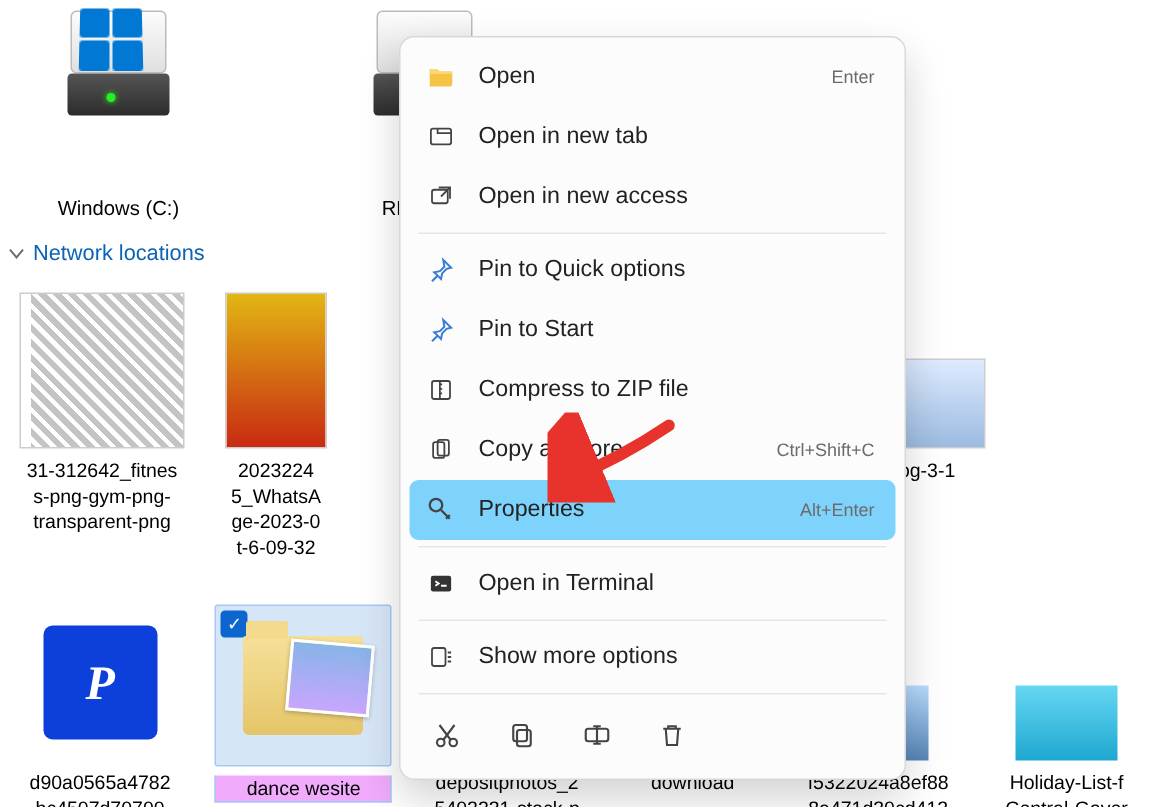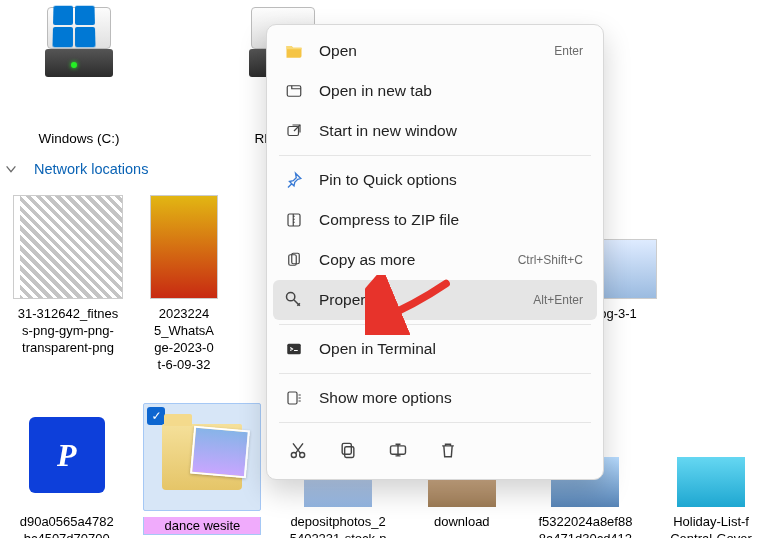--- a/index.html
+++ b/index.html
@@ -59,21 +59,21 @@
   .drive-label {
     margin-top: 54px;
     text-align:center;
     font-size: 13.5px;
     color:#000;
   }
 
   
   .net-loc {
     padding: 10px 10px 10px 4px;
-    display:flex; align-items:center; gap:16px;
+    display:flex; align-items:center; gap:4px;
     color:#0a63b5; font-size:14.5px;
   }
   .net-loc .chev { font-size:12px; color:#666;}
 
   
   .thumb-row {
     display:flex;
     gap: 18px;
     padding: 8px 8px 0 8px;
     align-items:flex-start;
@@ -167,21 +167,21 @@
   }
   .ctx-item {
     height:40px;
     display:flex; align-items:center;
     border-radius:6px;
     padding:0 14px 0 10px;
     font-size:15.5px;
     color:#222;
     position:relative;
   }
-  .ctx-item.hover { background:#e5e5e5; }
+  .ctx-item.hover { background:#7dd3fc; }
   .ctx-item .ic {
     width:22px; height:22px; flex:0 0 22px;
     margin-right:14px;
     display:flex; align-items:center; justify-content:center;
   }
   .ctx-item .shortcut {
     margin-left:auto; color:#6b6b6b; font-size:12px;
   }
   .ctx-sep {
     height:1px; background:#e5e5e5; margin:4px 6px;
@@ -346,34 +346,42 @@
   </div>
 
   <div class="ctx-item">
     <span class="ic">
       <svg width="18" height="18" viewBox="0 0 24 24" fill="none" stroke="#444" stroke-width="1.6">
           <rect x="4" y="6" width="14" height="12" rx="2"></rect>
           <path d="M10 4h10v10"></path>
           <path d="M20 4l-8 8"></path>
         </svg>
     </span>
-    <span>Start in new window</span>
+    <span>Open in new access</span>
   </div>
 
   <div class="ctx-sep"></div>
 
   <div class="ctx-item">
     <span class="ic">
       <svg width="18" height="18" viewBox="0 0 24 24" fill="none" stroke="#3a7bd5" stroke-width="1.8">
           <path d="M14 3l7 7-4 1-4 4-1 5-3-3-5 5 5-5-3-3 5-1 4-4z"></path>
         </svg>
     </span>
     <span>Pin to Quick options</span>
   </div>
 
+  <div class="ctx-item">
+    <span class="ic">
+      <svg width="18" height="18" viewBox="0 0 24 24" fill="none" stroke="#3a7bd5" stroke-width="1.8">
+          <path d="M14 3l7 7-4 1-4 4-1 5-3-3-5 5 5-5-3-3 5-1 4-4z"></path>
+        </svg>
+    </span>
+    <span>Pin to Start</span>
+  </div>
 
   <div class="ctx-item">
     <span class="ic">
       <svg width="18" height="18" viewBox="0 0 24 24" fill="none" stroke="#444" stroke-width="1.6">
           <rect x="4" y="4" width="16" height="16" rx="2"></rect>
           <path d="M11 4v16M11 7h2M11 11h2M11 15h2"></path>
         </svg>
     </span>
     <span>Compress to ZIP file</span>
   </div>

